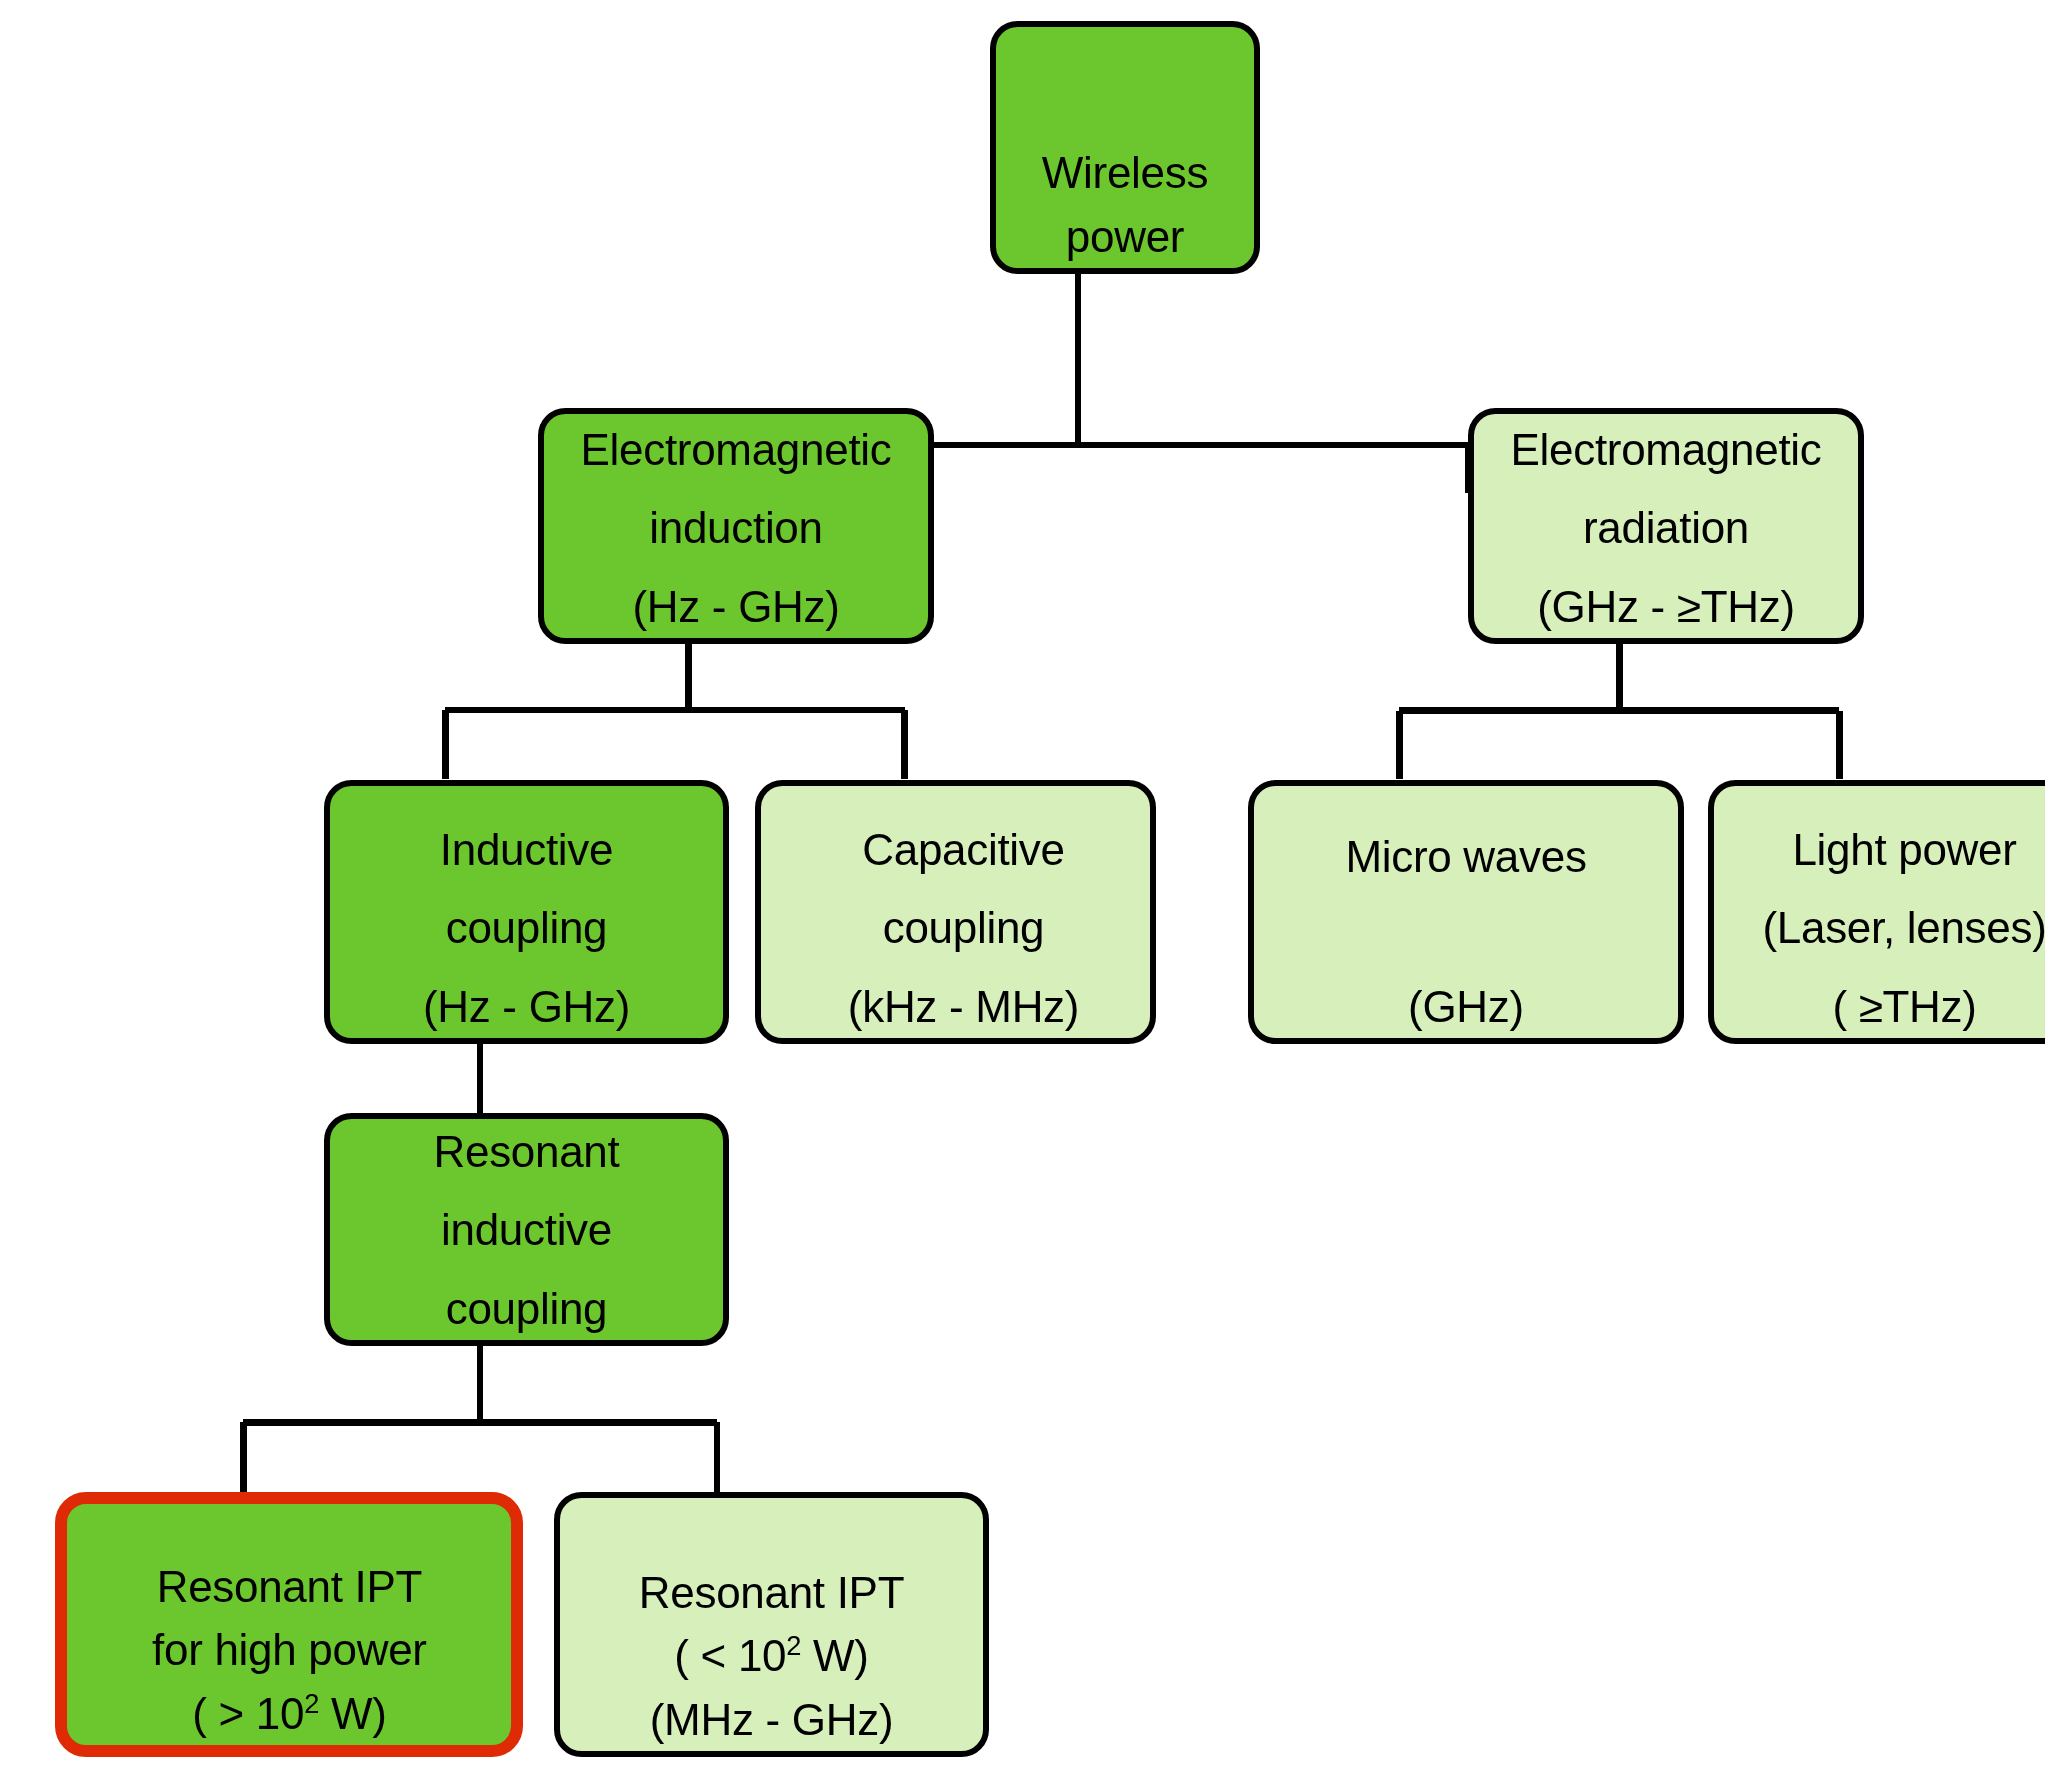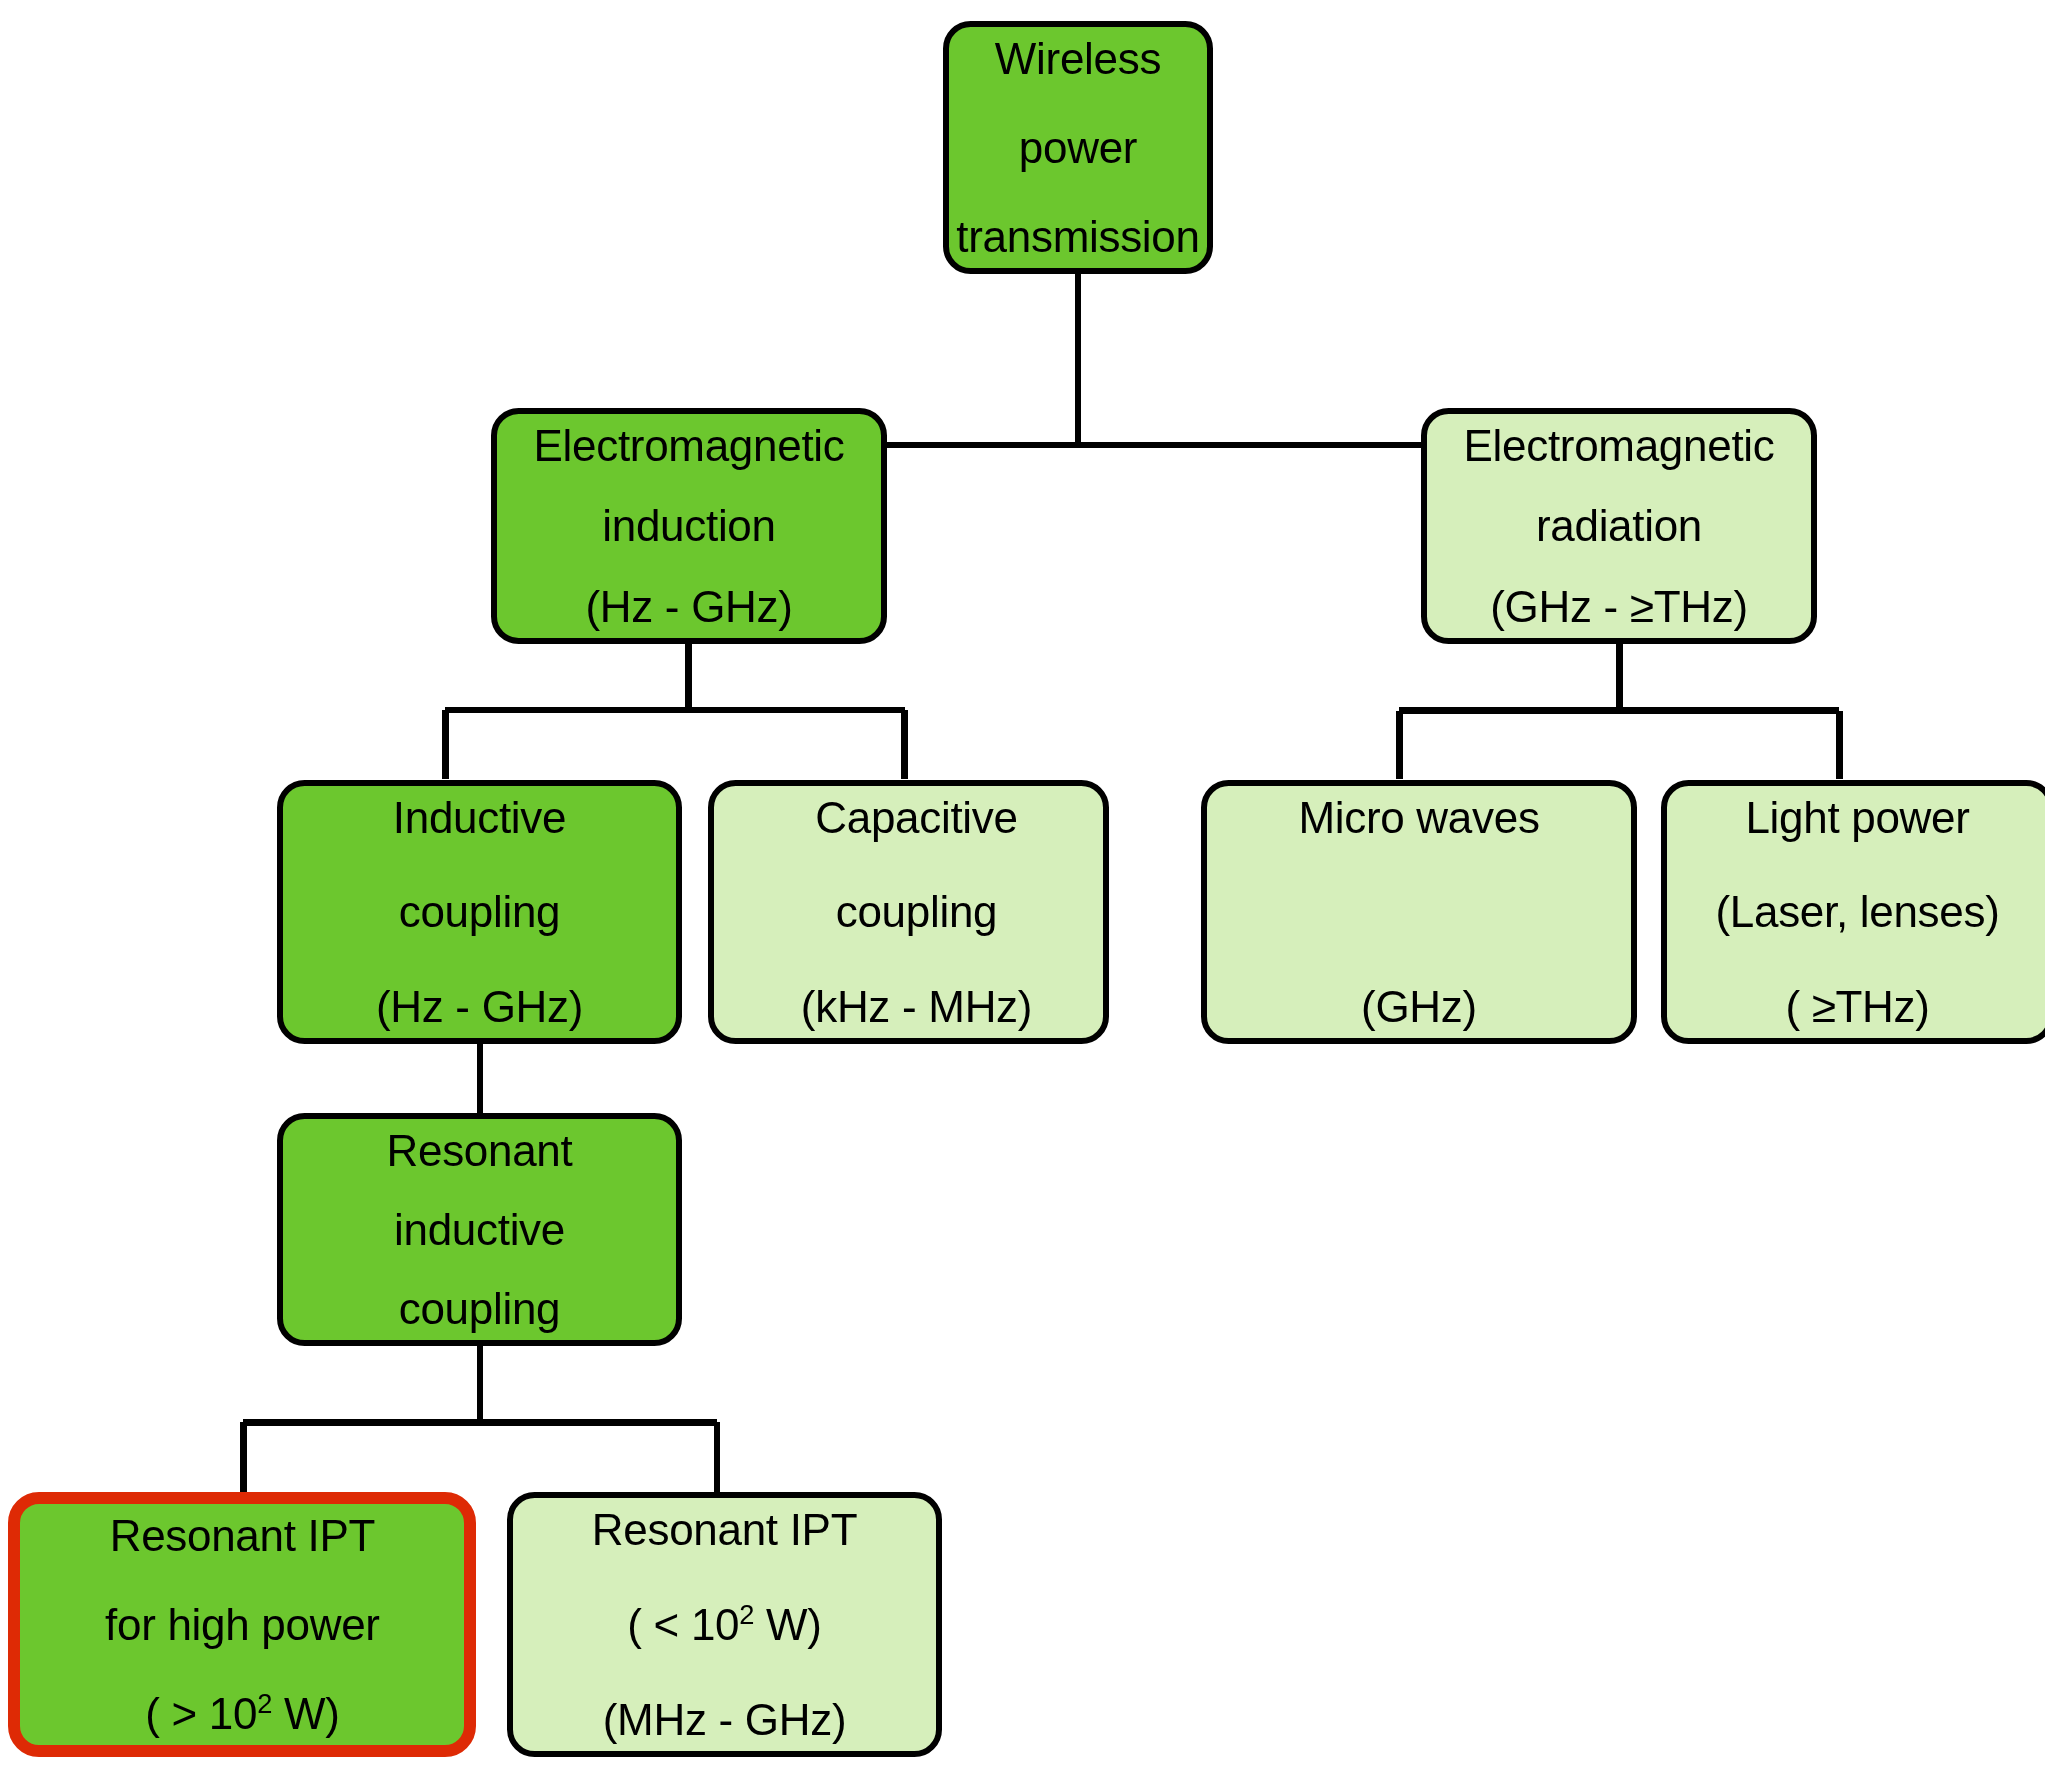--- a/index.html
+++ b/index.html
@@ -24,30 +24,31 @@
     width: 2046px;
     height: 1785px;
     display: block;
   }
   .node-box {
     position: absolute;
     box-sizing: border-box;
     display: flex;
     flex-direction: column;
     align-items: center;
-    justify-content: space-between;
+    justify-content: flex-end;
     text-align: center;
     color: #000000;
     background: #6CC72E;
     border: 6.6px solid #000000;
     border-radius: 27.6px;
     font-family: "Liberation Sans", sans-serif;
     font-size: 44px;
     line-height: 1.44;
     letter-spacing: -0.3px;
+    margin-left: 47px;
   }
   .node-box.light {
     background: #D6EFBB;
   }
   .node-box.highlight {
     border-color: #DE2A05;
     border-width: 12px;
     background: #6CC72E;
   }
   .node-line {
@@ -91,21 +92,20 @@
       <path d="M 800 2245 L 800 2372"></path>
       <path d="M 405 2372 L 1195 2372"></path>
       <path d="M 405 2372 L 405 2488"></path>
       <path d="M 1195 2372 L 1195 2488"></path>
     </g>
   </svg>
 
   <div class="node-box" style="left:943px; top:21px; width:270px; height:253px;">
     <span class="node-line">Wireless</span>
     <span class="node-line">power</span>
-    <span class="node-line">transmission</span>
   </div>
 
   <div class="node-box" style="left:491px; top:408px; width:396px; height:236px;">
     <span class="node-line">Electromagnetic</span>
     <span class="node-line spaced">induction</span>
     <span class="node-line spaced">(Hz - GHz)</span>
   </div>
 
   <div class="node-box light" style="left:1421px; top:408px; width:396px; height:236px;">
     <span class="node-line">Electromagnetic</span>

